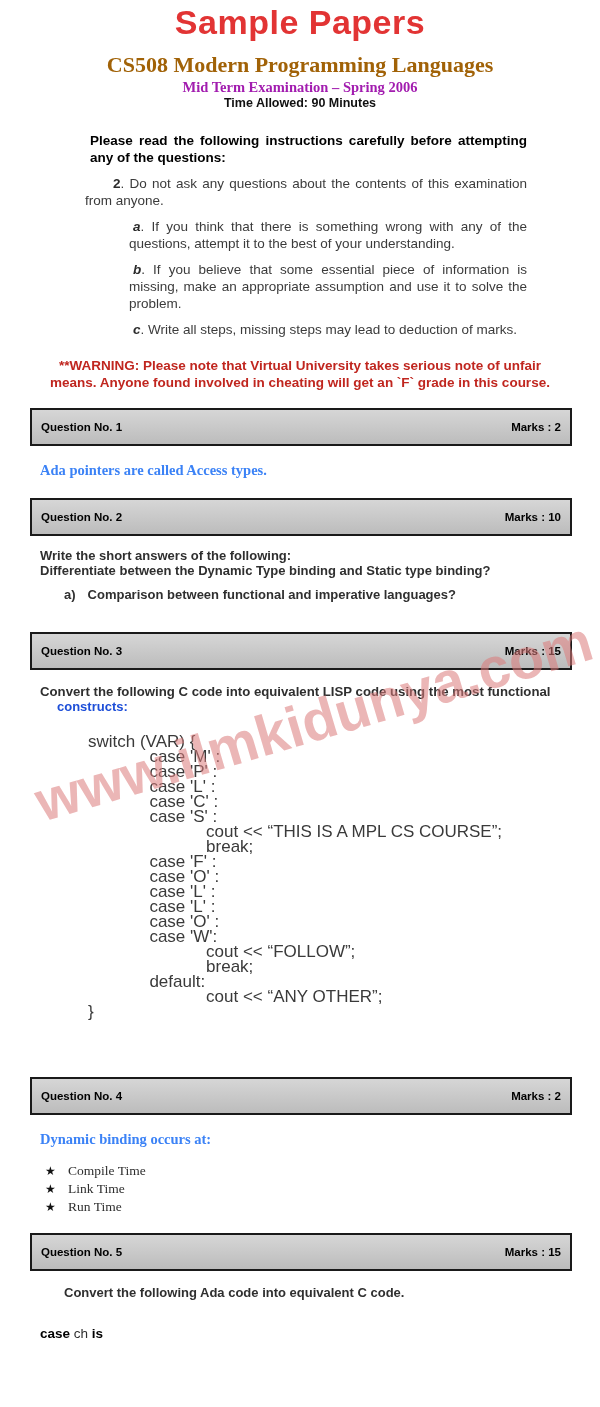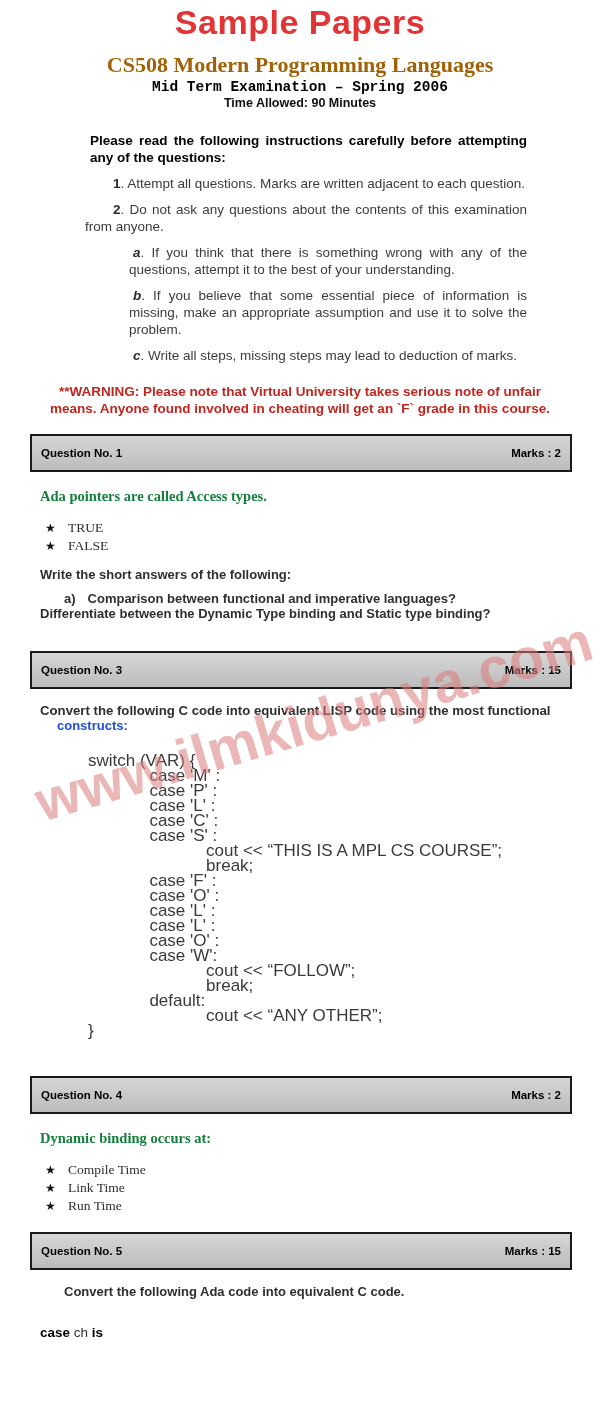--- a/index.html
+++ b/index.html
@@ -27,25 +27,25 @@
     margin-top: 10px;
     text-align: center;
     font-family: "Liberation Serif", serif;
     font-size: 22px;
     line-height: 26px;
     font-weight: bold;
     color: #a16207;
   }
   .exam-title {
     text-align: center;
-    font-family: Liberation Mono, monospace;
+    font-family: Liberation Serif, serif;
     font-size: 14.5px;
     line-height: 18px;
     font-weight: bold;
-    color: #000000;
+    color: #a21caf;
   }
   .time-allowed {
     text-align: center;
     font-size: 12.5px;
     line-height: 15px;
     font-weight: bold;
     color: #111;
   }
   
   .instr-heading {
@@ -102,21 +102,21 @@
     font-weight: bold;
     color: #000;
   }
   
   .serif-statement {
     margin: 16px 0 0 40px;
     font-family: "Liberation Serif", serif;
     font-size: 14.5px;
     line-height: 17px;
     font-weight: bold;
-    color: #15803d;
+    color: #3b82f6;
   }
   .star-list { list-style: none; margin: 14px 0 0 0; padding: 0; }
   .star-list li {
     padding-left: 45px;
     font-family: "Liberation Serif", serif;
     font-size: 13.5px;
     line-height: 18px;
     color: #2e2e2e;
   }
   .star { display: inline-block; width: 23px; font-size: 12px; color: #111; }
@@ -159,45 +159,44 @@
 
 <div class="page">
 
   <div class="site-title">Sample Papers</div>
   <div class="course-title">CS508 Modern Programming Languages</div>
   <div class="exam-title">Mid Term Examination – Spring 2006</div>
   <div class="time-allowed">Time Allowed: 90 Minutes</div>
 
   <p class="instr-heading">Please read the following instructions carefully before attempting any of the questions:</p>
 
-  <p class="instr-num"><b>1</b><span>. Attempt all questions. Marks are written adjacent to each question.</span></p>
 
   <p class="instr-num"><b>2</b><span>. Do not ask any questions about the contents of this examination from anyone.</span></p>
 
   <p class="instr-letter"><b>a</b><span>. If you think that there is something wrong with any of the questions, attempt it to the best of your understanding.</span></p>
 
   <p class="instr-letter"><b>b</b><span>. If you believe that some essential piece of information is missing, make an appropriate assumption and use it to solve the problem.</span></p>
 
   <p class="instr-letter"><b>c</b><span>. Write all steps, missing steps may lead to deduction of marks.</span></p>
 
   <p class="warning" style="margin-top:20px;">**WARNING: Please note that Virtual University takes serious note of unfair means. Anyone found involved in cheating will get an `F` grade in this course.</p>
 
   <div class="qbar" style="margin-top:17px;">
     <span>Question No. 1</span>
     <span>Marks : 2</span>
   </div>
   <p class="serif-statement">Ada pointers are called Access types.</p>
-  <ul class="star-list">
-    <li><span class="star">★</span><span>TRUE</span></li>
-    <li><span class="star">★</span><span>FALSE</span></li>
-  </ul>
-
+
+  <div class="qbar" style="margin-top:19px;">
+    <span>Question No. 2</span>
+    <span>Marks : 10</span>
+  </div>
   <p class="sans-bold">Write the short answers of the following:</p>
+  <p class="sans-bold" style="margin-top:0;">Differentiate between the Dynamic Type binding and Static type binding?</p>
   <p class="sans-bold q2-part-a"><span class="part-label">a)</span><span>Comparison between functional and imperative languages?</span></p>
-  <p class="sans-bold" style="margin-top:0;">Differentiate between the Dynamic Type binding and Static type binding?</p>
 
   <div class="qbar" style="margin-top:30px;">
     <span>Question No. 3</span>
     <span>Marks : 15</span>
   </div>
   <p class="sans-bold q3-line1">Convert the following C code into equivalent LISP code using the most functional</p>
   <p class="sans-bold q3-line2">constructs:</p>
   <pre class="code-block">switch (VAR) {
              case 'M' :
              case 'P' :
@@ -211,21 +210,21 @@
              case 'L' :
              case 'L' :
              case 'O' :
              case 'W':
                          cout &lt;&lt; “FOLLOW”;
                          break;
              default:
                          cout &lt;&lt; “ANY OTHER”;
 }</pre>
 
-  <div class="qbar" style="margin-top:38px;">
+  <div class="qbar" style="margin-top:58px;">
     <span>Question No. 4</span>
     <span>Marks : 2</span>
   </div>
   <p class="serif-statement">Dynamic binding occurs at:</p>
   <ul class="star-list">
     <li><span class="star">★</span><span>Compile Time</span></li>
     <li><span class="star">★</span><span>Link Time</span></li>
     <li><span class="star">★</span><span>Run Time</span></li>
   </ul>
 

